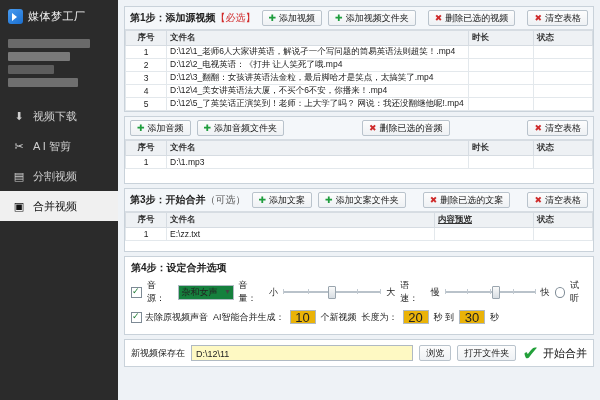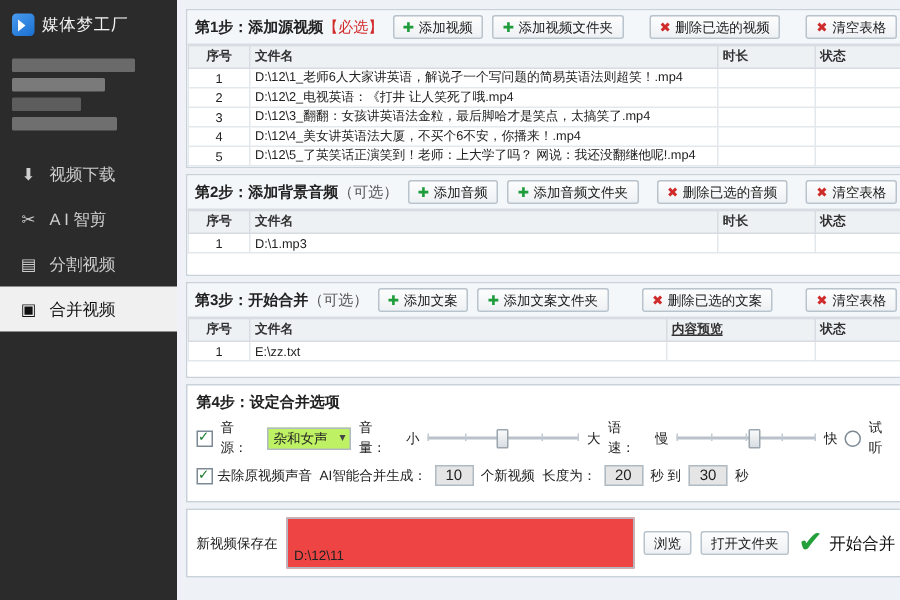--- a/index.html
+++ b/index.html
@@ -54,34 +54,34 @@
   .c-prev{width:92px;text-decoration:underline;}
   .tbl-wrap{flex:1;overflow:hidden;background:#fff;}
 
   
   .step4{background:#fff;border:1px solid #c9d2da;padding:4px 6px 5px 6px;}
   .s4head{font-size:10px;font-weight:bold;margin-bottom:4px;}
   .row{display:flex;align-items:center;gap:5px;margin-bottom:5px;font-size:9px;}
   .chk{display:inline-flex;align-items:center;gap:3px;cursor:pointer;}
   .box{width:9px;height:9px;border:1px solid #7d8a95;background:#fff;display:inline-block;position:relative;}
   .box.on:after{content:"✓";position:absolute;left:0px;top:-2px;font-size:9px;color:#1d7a32;}
-  .sel{border:1px solid #b0bac3;background:#bef264;font-size:9px;height:15px;padding:0 13px 0 3px;position:relative;display:inline-flex;align-items:center;min-width:56px;box-sizing:border-box;}
+  .sel{border:1px solid #b0bac3;background:#15803d;font-size:9px;height:15px;padding:0 13px 0 3px;position:relative;display:inline-flex;align-items:center;min-width:56px;box-sizing:border-box;}
   .sel:after{content:"▾";position:absolute;right:3px;top:1px;font-size:8px;color:#444;}
   .slider{position:relative;height:12px;display:flex;align-items:center;}
   .track{height:2px;background:#b9c2ca;width:100%;}
   .tick{position:absolute;top:3px;width:1px;height:5px;background:#c2cad1;}
   .knob{position:absolute;width:6px;height:11px;background:linear-gradient(#fafafa,#d8dee3);border:1px solid #9aa5ae;border-radius:1px;}
-  .num{border:1px solid #b0bac3;background:#e5e5e5;height:14px;width:26px;font-size:10px;text-align:center;line-height:14px;box-sizing:border-box;}
+  .num{border:1px solid #b0bac3;background:#eab308;height:14px;width:26px;font-size:13px;text-align:center;line-height:14px;box-sizing:border-box;}
   .lbl{color:#222;}
   .radio{width:9px;height:9px;border:1px solid #7d8a95;border-radius:50%;background:#fff;display:inline-block;position:relative;}
 
   
   .bottom{background:#fff;border:1px solid #c9d2da;display:flex;align-items:center;gap:6px;padding:5px 6px;}
   .bottom .lab{font-size:9px;white-space:nowrap;}
-  .path{flex:1;border:1px solid #b0bac3;background:#ef4444;height:16px;line-height:16px;font-size:9px;padding:16px 4px;color:#222;box-sizing:border-box;}
+  .path{flex:1;border:1px solid #b0bac3;background:#fef9c3;height:16px;line-height:16px;font-size:9px;padding:0 4px;color:#222;box-sizing:border-box;}
   .bigbtn{display:inline-flex;align-items:center;gap:4px;font-size:11px;color:#111;cursor:pointer;white-space:nowrap;}
   .check-big{color:#23a03a;font-size:20px;line-height:16px;}
 </style>
 </head>
 <body>
 
 <div class="app">
 
   <div class="sidebar">
     <div class="brand">
@@ -181,21 +181,20 @@
               <td class="c-dur"></td>
               <td class="c-state"></td>
             </tr>
           </tbody>
         </table>
       </div>
     </div>
 
     <div class="step" style="height:66px;">
       <div class="step-head">
-        <span class="step-label"><span>第2步：添加背景音频</span><span class="opt">（可选）</span></span>
         <span class="btn green">
             <span class="gi">✚</span>
             <span>添加音频</span>
           </span>
         <span class="btn green">
             <span class="gi">✚</span>
             <span>添加音频文件夹</span>
           </span>
         <span class="spacer"></span>
         <span class="btn red">

